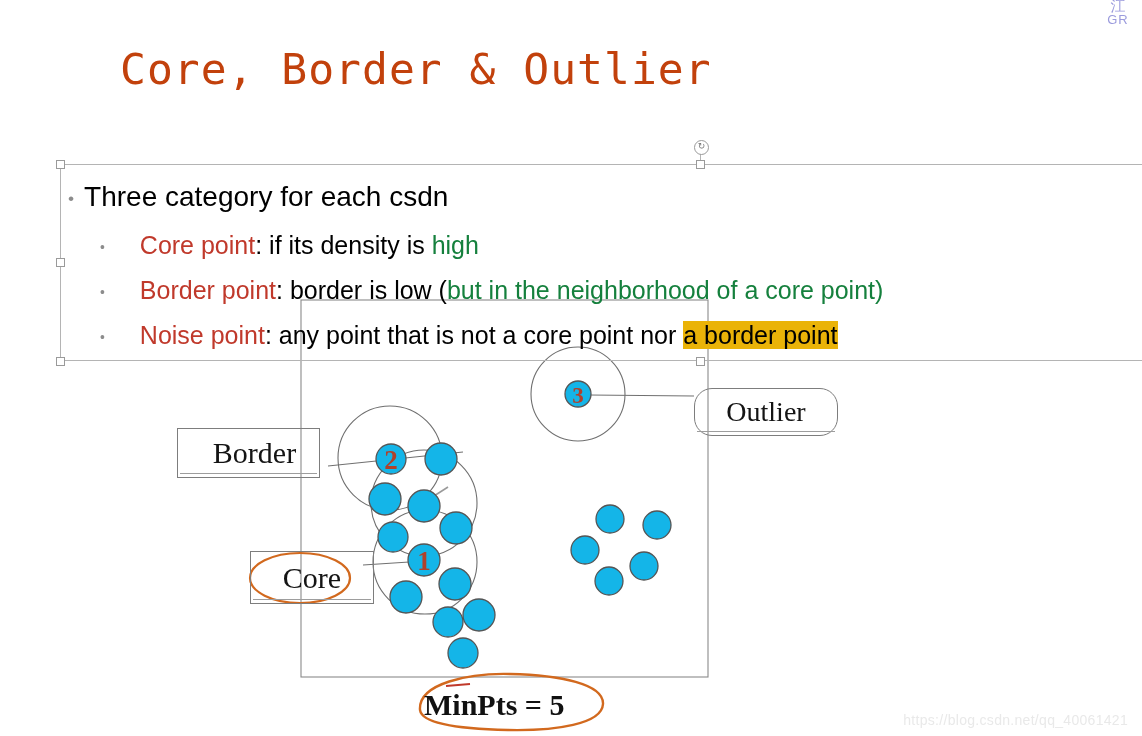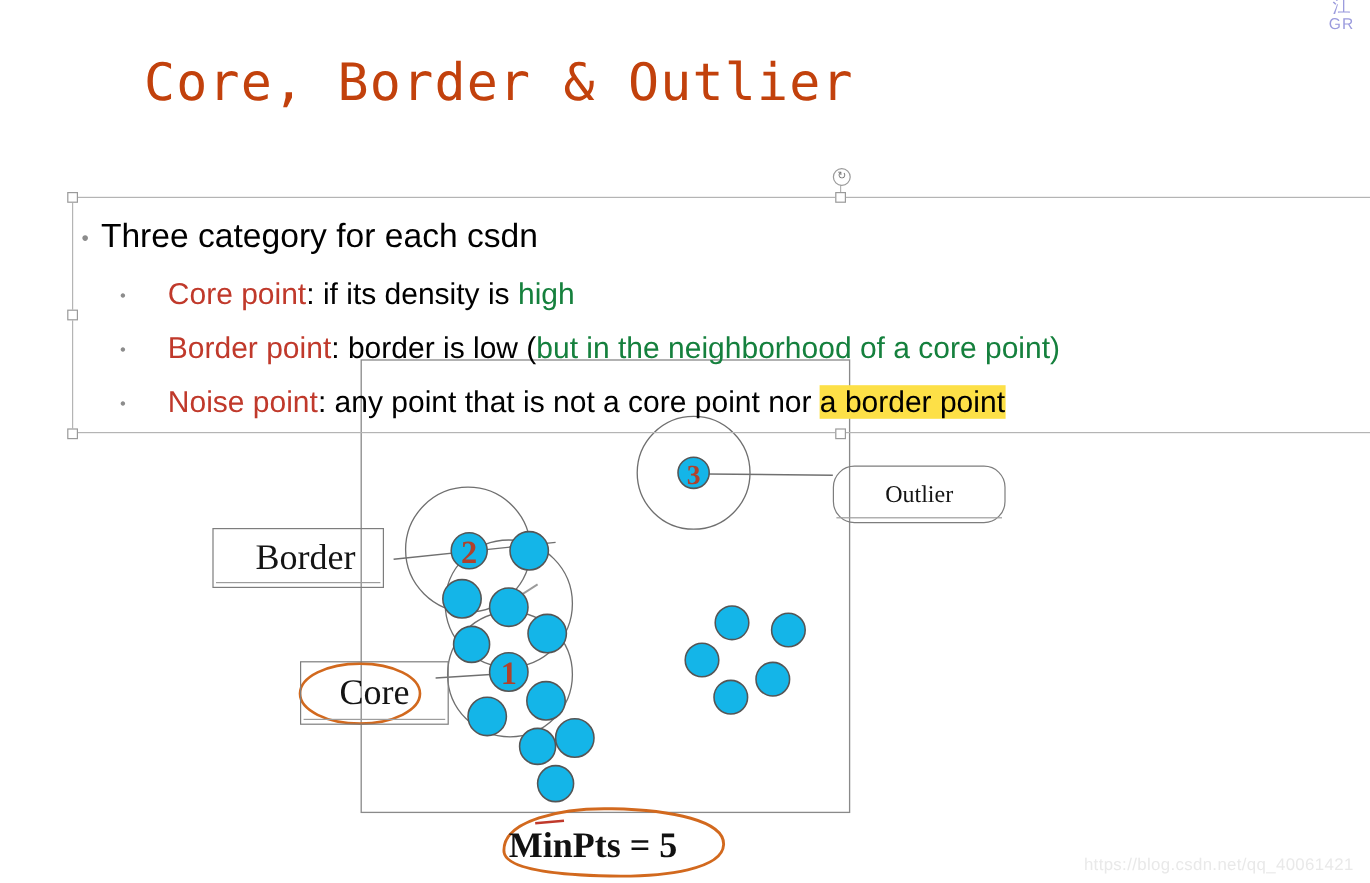--- a/index.html
+++ b/index.html
@@ -92,21 +92,21 @@
   .dot-mark {
     display: inline-block;
     color: #8c8c8c;
     font-size: 0.62em;
     vertical-align: middle;
     margin-right: 10px;
   }
   .dot-mark.small { font-size: 0.55em; margin-right: 9px; }
   .red { color: #c0392b; margin-left: 26px; }
   .blue { color: #15803d; }
-  .sel  { background: #fde047; }
+  .sel  { background: #eab308; }
 
   
   #diagram {
     position: absolute;
     left: 0;
     top: 0;
     width: 1142px;
     height: 736px;
     pointer-events: none;
   }
@@ -213,31 +213,31 @@
     <path d="M 420 710 C 418 683, 470 673, 510 674 C 560 675, 604 684, 603 704 C 602 724, 556 731, 508 730 C 460 729, 422 724, 420 710 Z" fill="none" stroke="#d2691e" stroke-width="2.4"></path>
     <path d="M 446 686 L 470 684" fill="none" stroke="#c0392b" stroke-width="2.2"></path>
   </svg>
 
   <svg id="diagram-numbers" style="position:absolute;left:0;top:0;width:1142px;height:736px;pointer-events:none;z-index:21" viewBox="0 0 1142 736">
     <text x="391" y="469" text-anchor="middle" font-family="Liberation Serif, serif" font-size="27" font-weight="bold" fill="#b0412b">2</text>
     <text x="424" y="570" text-anchor="middle" font-family="Liberation Serif, serif" font-size="27" font-weight="bold" fill="#b0412b">1</text>
     <text x="578" y="403" text-anchor="middle" font-family="Liberation Serif, serif" font-size="23" font-weight="bold" fill="#b0412b">3</text>
   </svg>
 
-  <div class="lbl-box" style="left:177px; top:440px; width:143px; height:50px; font-size:30px;padding-left:12px;">
+  <div class="lbl-box" style="left:177px; top:428px; width:143px; height:50px; font-size:30px;padding-left:12px;">
     <span>Border</span>
     <span class="lbl-inner-line"></span>
   </div>
 
   <div class="lbl-box" style="left:250px; top:551px; width:124px; height:53px; font-size:30px;">
     <span>Core</span>
     <span class="lbl-inner-line"></span>
   </div>
 
-  <div class="lbl-box" style="left:694px; top:388px; width:144px; height:48px; font-size:20px;border-radius:18px;">
+  <div class="lbl-box" style="left:694px; top:388px; width:144px; height:48px; font-size:28px;border-radius:18px;">
     <span>Outlier</span>
     <span class="lbl-inner-line"></span>
   </div>
 
   <div id="minpts">MinPts = 5</div>
 
   <div id="textbox"></div>
   <div class="handle" style="left:56px;  top:160px;"></div>
   <div class="handle" style="left:56px;  top:258px;"></div>
   <div class="handle" style="left:56px;  top:357px;"></div>

